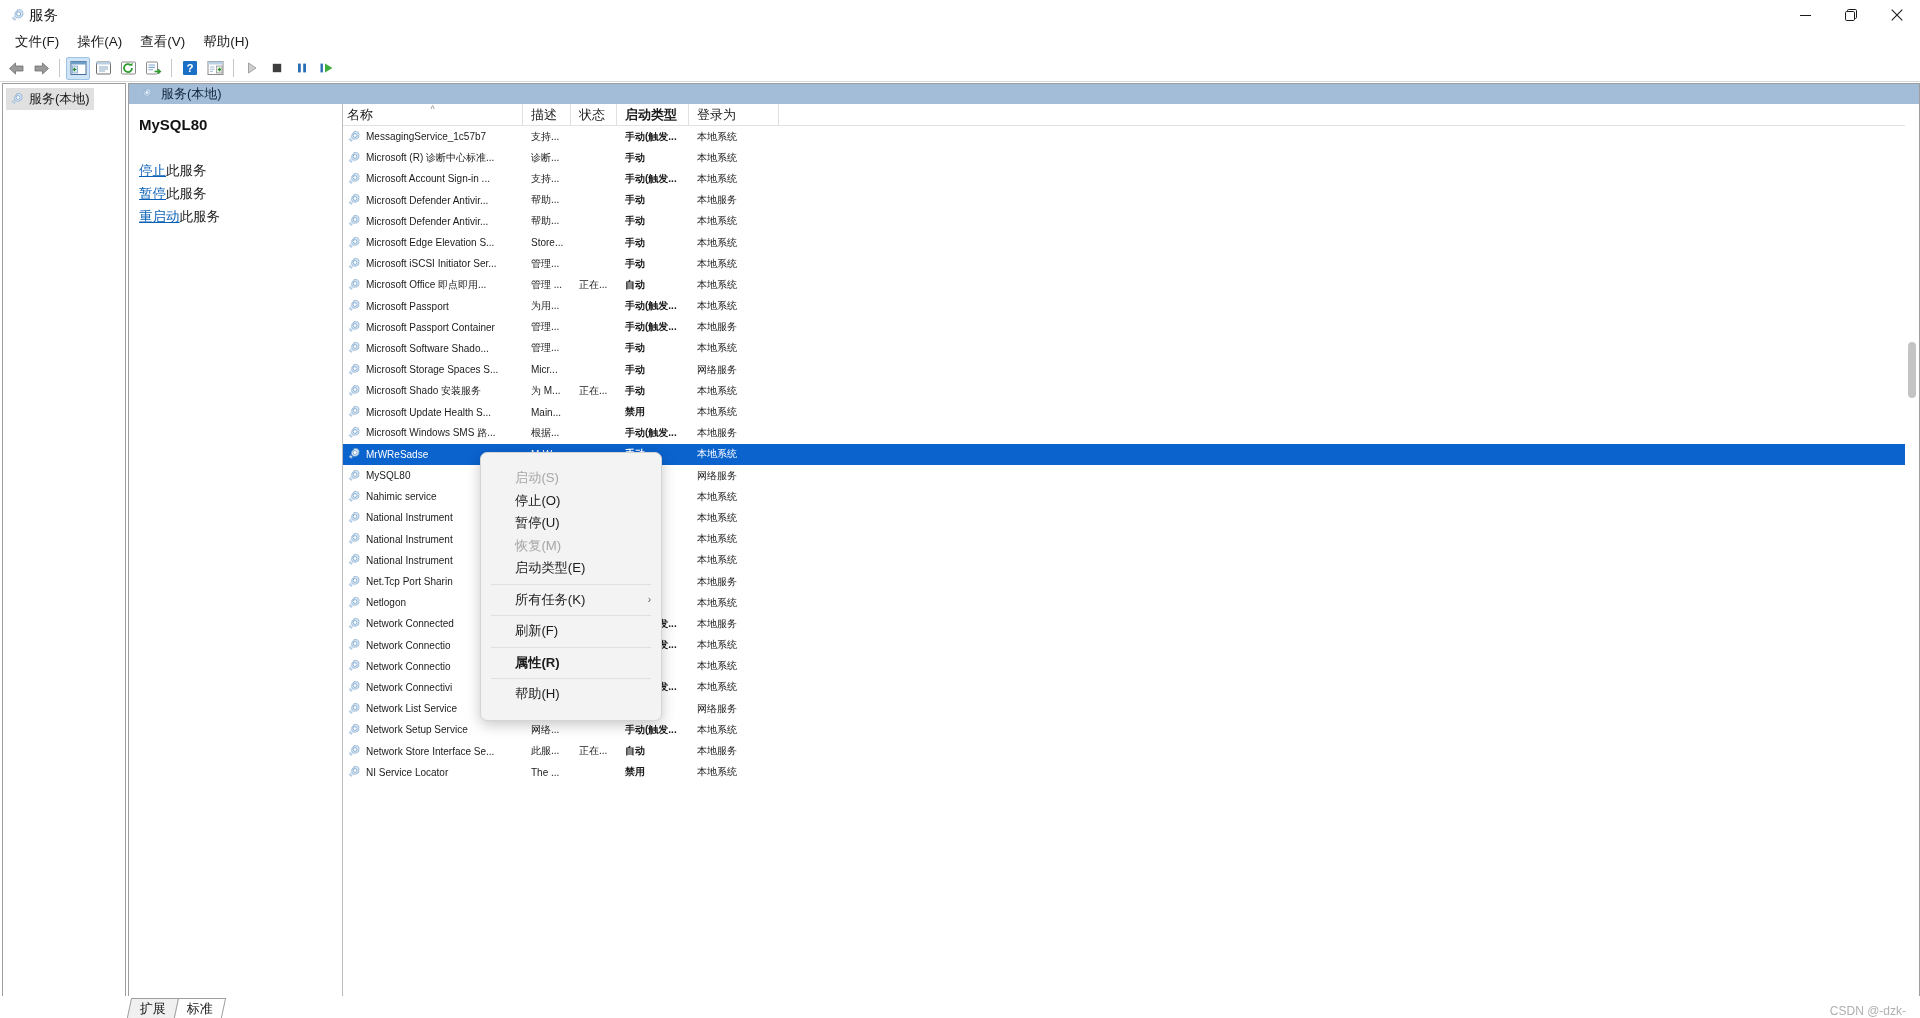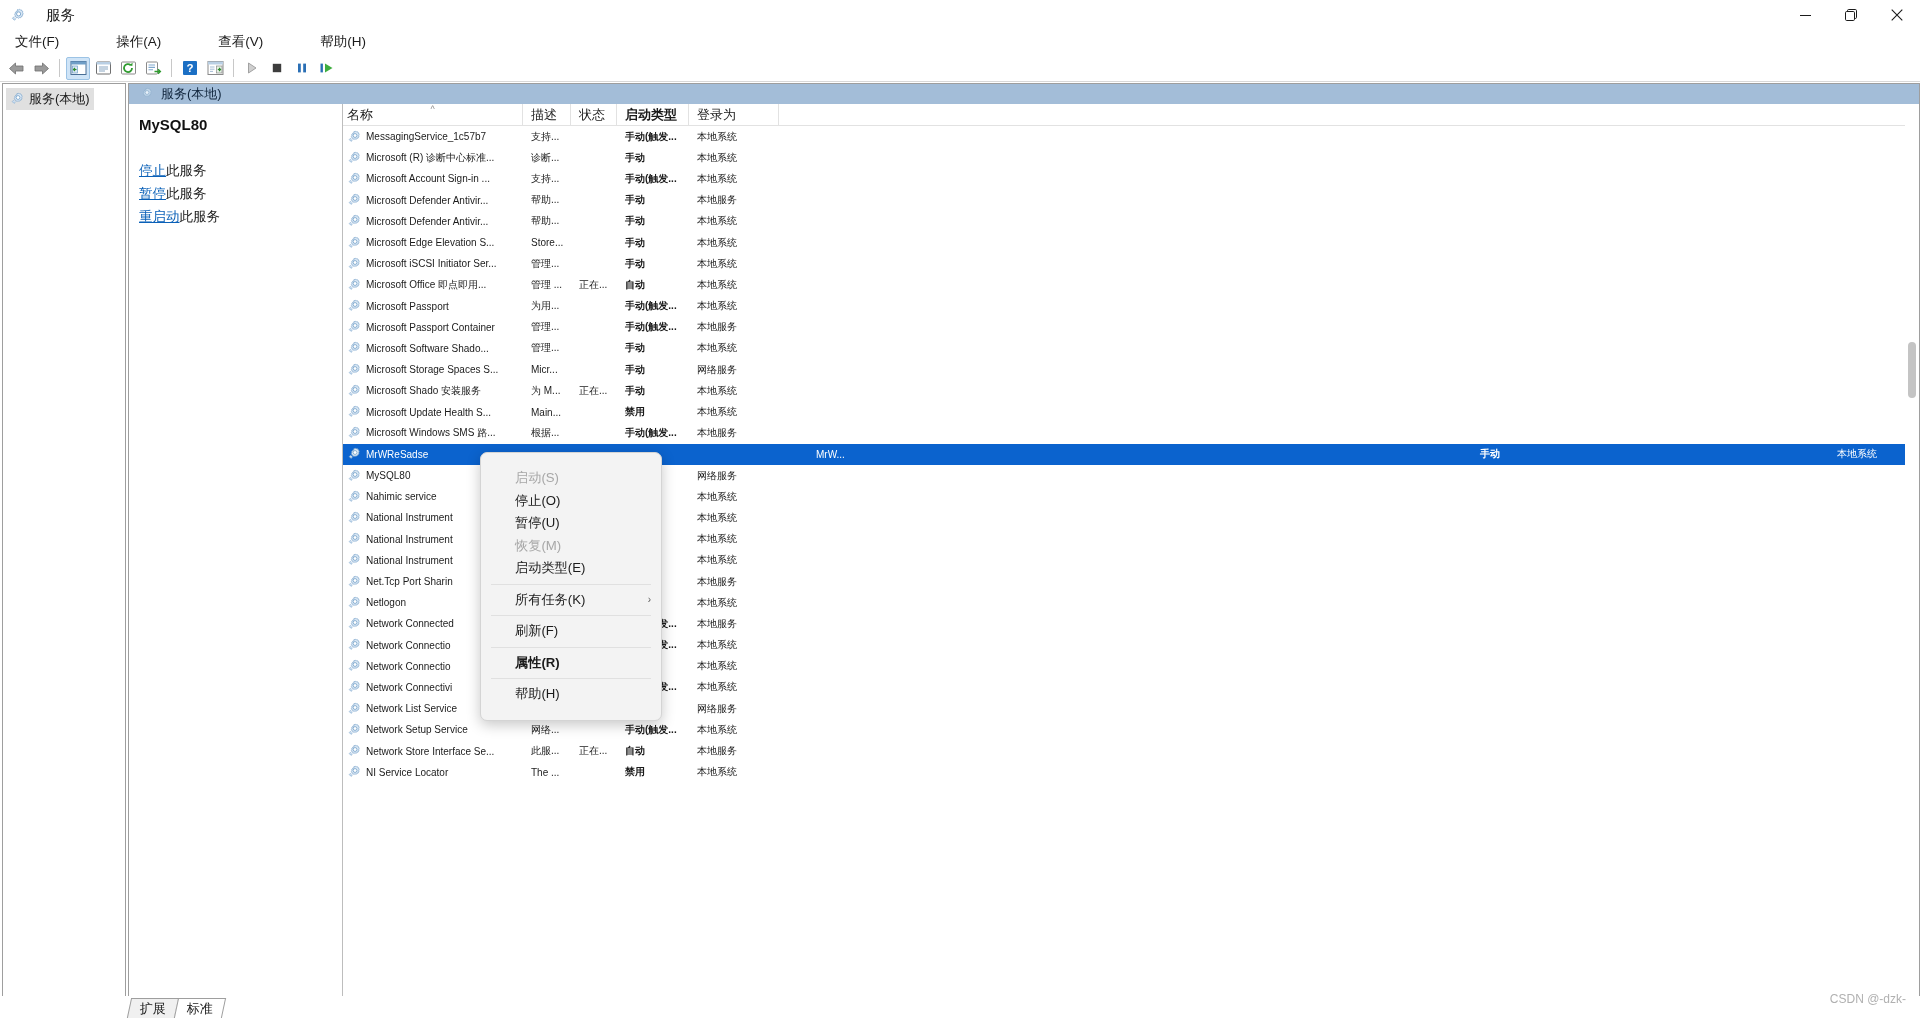--- a/index.html
+++ b/index.html
@@ -24,21 +24,21 @@
     height: 30px;
     display: flex;
     align-items: center;
     background: #ffffff;
     flex: 0 0 30px;
     position: relative;
   }
   .title-left {
     display: flex;
     align-items: center;
-    gap: 22px;
+    gap: 5px;
     padding-left: 10px;
   }
   .title-text {
     font-size: 14.5px;
     color: #1b1b1b;
   }
   .win-controls {
     position: absolute;
     right: 0; top: 0;
     height: 30px;
@@ -53,21 +53,20 @@
 
   
   .menubar {
     height: 25px;
     flex: 0 0 25px;
     display: flex;
     align-items: center;
     padding-left: 6px;
     background: #ffffff;
     border-bottom: 1px solid #ffffff;
-    gap: 39px;
   }
   .menu-item {
     font-size: 13.5px;
     color: #1b1b1b;
     padding: 2px 9px;
     line-height: 18px;
     cursor: default;
   }
 
   
@@ -230,21 +229,20 @@
     display: flex;
     height: 21.2px;
     align-items: center;
     font-size: 10px;
     color: #1b1b1b;
     white-space: nowrap;
   }
   .lv-row.selected {
     background: #0b63ce;
     color: #ffffff;
-    justify-content: space-between;
   }
   .lv-td {
     padding-left: 8px;
     overflow: hidden;
     text-overflow: clip;
     white-space: nowrap;
     display: flex;
     align-items: center;
     gap: 5px;
   }
@@ -335,21 +333,21 @@
     transform: skewX(-12deg);
     margin-right: -1px;
   }
   .tab > span { transform: skewX(12deg); }
   .tab.active { background: #ffffff; }
 
   
   .watermark {
     position: absolute;
     right: 14px;
-    bottom: 12px;
+    bottom: 0;
     font-size: 12px;
     color: #b0b0b0;
   }
 
   .bottom-strip {
     position: absolute;
     left: 0; right: 0; bottom: 0;
     height: 22px;
     background: #ffffff;
   }

